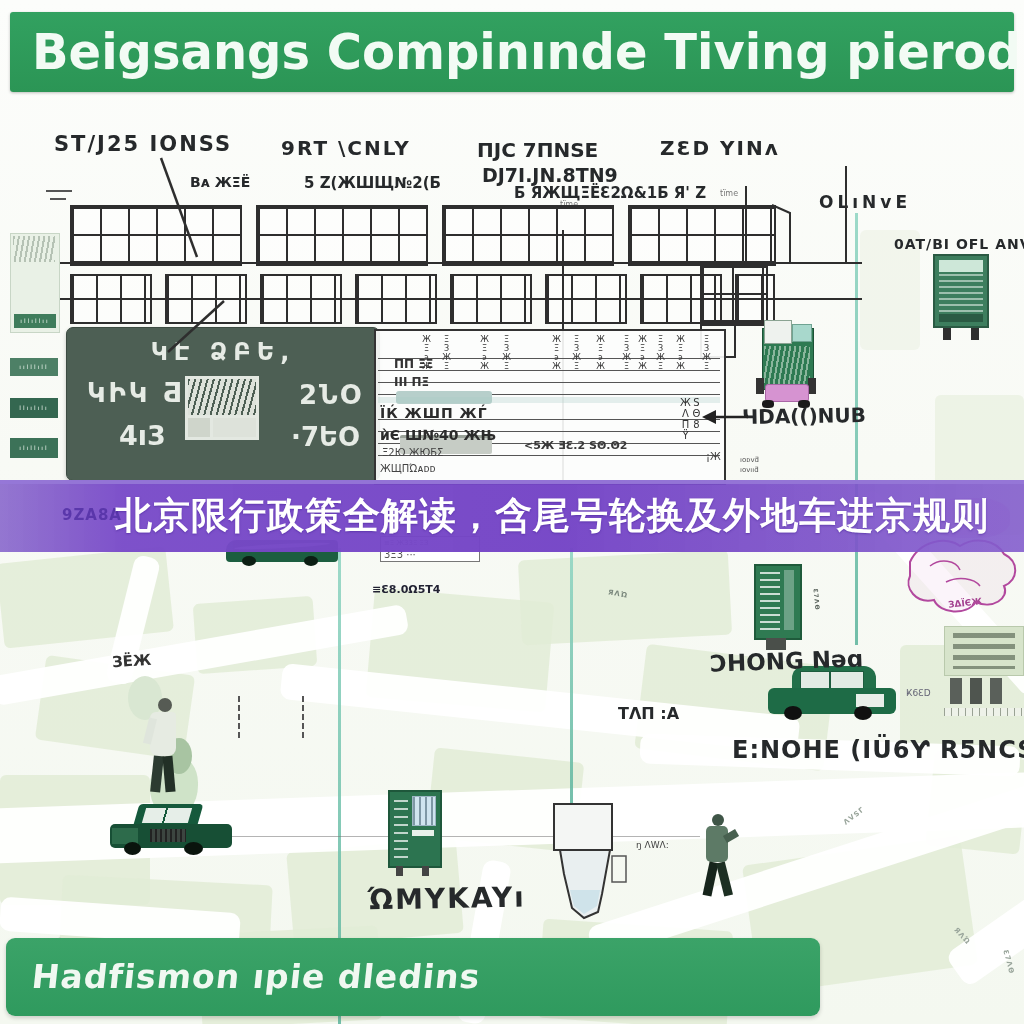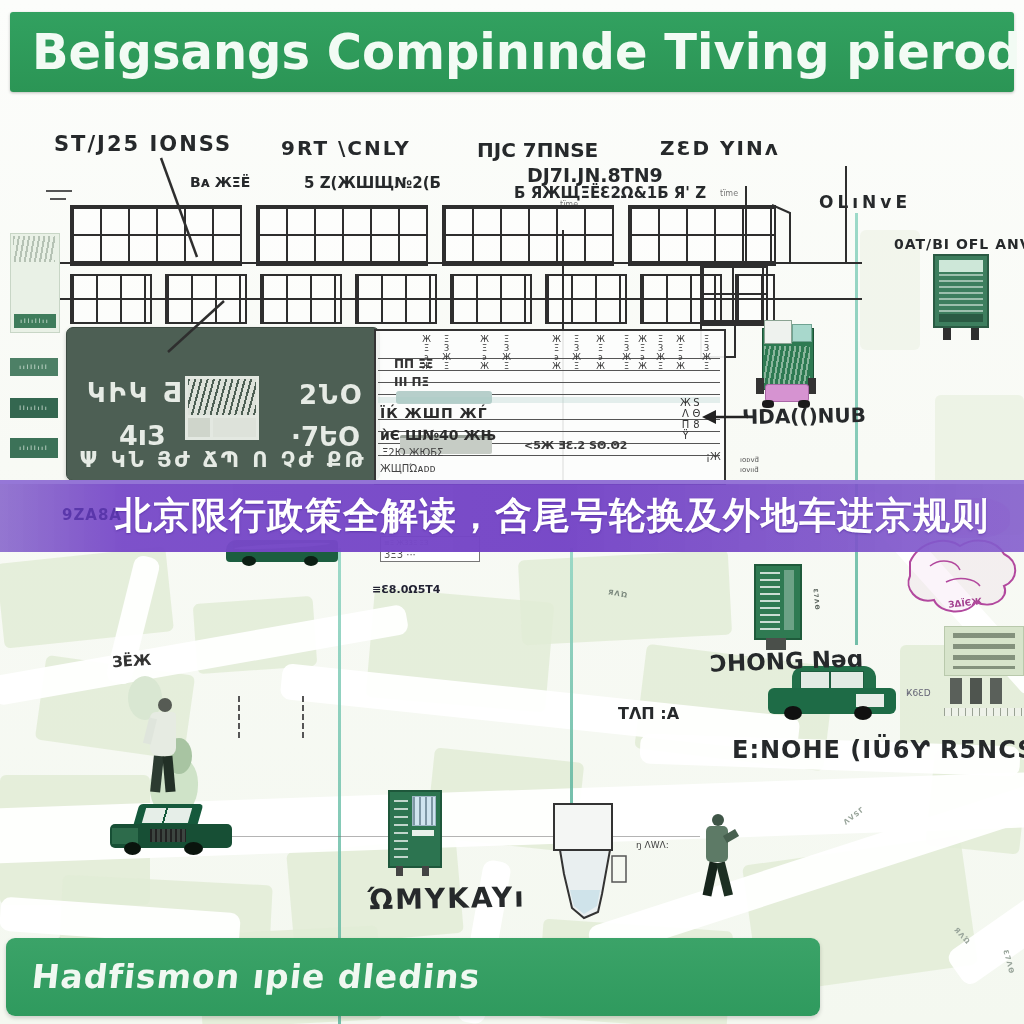--- a/index.html
+++ b/index.html
@@ -68,21 +68,21 @@
   <div class="teal" style="left:570px;top:548px;height:264px;"></div>
   <div class="teal" style="left:855px;top:213px;height:432px;"></div>
 
   <div class="abs" style="left:10px;top:12px;width:1004px;height:80px;background:linear-gradient(180deg,#32a160,#2b9555);border-radius:3px;box-shadow:0 1px 3px rgba(0,0,0,.25);">
     <span style="position:absolute;left:22px;top:0;line-height:80px;font-size:50px;font-weight:bold;color:#f2fbf4;white-space:nowrap;transform:scaleX(.96);transform-origin:left;">Beigsangs Compinınde Tiving pierodirs,</span>
   </div>
 
   <span class="t" style="left:54px;top:132px;font-size:21px;letter-spacing:2px;">ST/J25 IONSS</span>
   <span class="t" style="left:281px;top:136px;font-size:20px;letter-spacing:2px;text-align:right;">9RT \CNLY</span>
   <span class="t" style="left:477px;top:138px;font-size:20px;">ПJС 7ΠNSE</span>
-  <span class="t" style="left:482px;top:164px;font-size:19px;margin-left:45px;">DJ7I.JN.8TN9</span>
+  <span class="t" style="left:482px;top:164px;font-size:19px;">DJ7I.JN.8TN9</span>
   <span class="t" style="left:660px;top:136px;font-size:20px;letter-spacing:2px;">ZƐD YINᴧ</span>
   <span class="t" style="left:819px;top:192px;font-size:17px;letter-spacing:4px;">OLıNᴠE</span>
   <span class="t" style="left:894px;top:236px;font-size:14px;letter-spacing:1px;">0AT/BΙ OFL ANV</span>
   <span class="t" style="left:190px;top:174px;font-size:14px;">Bᴀ ЖΞЁ</span>
   <span class="t" style="left:304px;top:174px;font-size:15px;">5 Z(ЖШЩ№2(Б</span>
   <span class="t" style="left:514px;top:184px;font-size:15px;">Б ЯЖЩΞЁ</span>
   <span class="t" style="left:560px;top:200px;font-size:8px;color:#777;font-weight:normal;">tïme.</span>
   <span class="t" style="left:600px;top:184px;font-size:15px;">Ɛ2Ω&amp;1Б Я' Z</span>
   <span class="t" style="left:720px;top:189px;font-size:8px;color:#777;font-weight:normal;">tïme</span>
   <div class="hline" style="left:46px;top:190px;width:26px;background:#555;"></div>
@@ -110,33 +110,33 @@
 
   <div class="abs" style="left:10px;top:233px;width:48px;height:98px;background:#e9f1e6;border:1px solid #c8d6c6;">
     <div class="abs" style="left:2px;top:2px;width:42px;height:26px;background:repeating-linear-gradient(100deg,#9fae9f 0 2px,transparent 2px 5px);opacity:.7;"></div>
     <div class="gbar" style="left:3px;top:80px;width:42px;height:14px;background:#3f7d5c;line-height:14px;"><span>ıllıllıı</span></div>
   </div>
   <div class="gbar" style="top:358px;height:18px;background:#4d8066;line-height:18px;"><span>ıılllıll</span></div>
   <div class="gbar" style="top:398px;height:20px;background:#346750;line-height:20px;"><span>llıılılı</span></div>
   <div class="gbar" style="top:438px;height:20px;background:#3c7258;line-height:20px;"><span>ılıllııl</span></div>
 
   <div class="abs" style="left:66px;top:327px;width:312px;height:152px;background:#4d5f54;border:1px solid #3c4b42;border-radius:7px;box-shadow:0 2px 4px rgba(0,0,0,.2);color:#e6ebe5;">
+    <span style="position:absolute;left:0;right:0;top:10px;text-align:center;font-size:24px;font-weight:bold;letter-spacing:6px;">ԿԷ ՁԲԵ,</span>
     <span style="position:absolute;left:20px;top:50px;font-size:26px;font-weight:bold;letter-spacing:3px;">ԿԻԿ Ƌ·</span>
     <span style="position:absolute;left:52px;top:92px;font-size:27px;font-weight:bold;">4ı3</span>
     <div style="position:absolute;left:118px;top:48px;width:68px;height:58px;border:3px solid #e3e8e1;background:#dde2da;">
       <div style="position:absolute;left:0;top:0;width:100%;height:36px;background:repeating-linear-gradient(105deg,#4d5f54 0 2px,transparent 2px 6px);"></div>
       <div style="position:absolute;left:0;bottom:0;width:100%;height:19px;border-top:3px solid #e3e8e1;display:flex;">
         <div style="width:22px;background:#cfd5cb;"></div>
         <div style="width:3px;background:#e3e8e1;"></div>
         <div style="flex:1;background:#dde2da;"></div>
       </div>
     </div>
     <span style="position:absolute;left:232px;top:52px;font-size:26px;font-weight:bold;letter-spacing:2px;">2ՆO</span>
     <span style="position:absolute;left:224px;top:94px;font-size:26px;font-weight:bold;">·7ԵO</span>
-    <span style="position:absolute;left:0;right:0;bottom:8px;text-align:center;font-size:21px;font-weight:bold;letter-spacing:3px;">Ψ ԿՆ ՅԺ ՃՊ Ո ՉԺ ՔԹ</span>
   </div>
 
   <div class="abs" style="left:374px;top:329px;width:348px;height:152px;background:rgba(252,253,252,.92);border:2px solid #333;">
     <div style="position:absolute;left:2px;top:27px;width:342px;height:44px;background:repeating-linear-gradient(180deg,#555 0 1px,transparent 1px 12px);"></div>
     <div style="position:absolute;left:20px;top:60px;width:96px;height:13px;background:#b7cfcb;border-radius:3px;"></div>
     <div style="position:absolute;left:2px;top:66px;width:342px;height:6px;background:rgba(170,205,200,.3);"></div>
     <div style="position:absolute;left:2px;top:88px;width:342px;height:38px;background:repeating-linear-gradient(180deg,#555 0 1px,transparent 1px 12px);"></div>
     <div style="position:absolute;left:24px;top:104px;width:92px;height:16px;background:#c6ccc5;border-top:3px solid #9aa299;border-radius:2px;"></div>
     <span class="vtext" style="position:absolute;left:46px;top:4px;height:54px;font-size:8px;color:#333;">ЖΞ϶Ж</span>
     <span class="vtext" style="position:absolute;left:66px;top:4px;height:54px;font-size:8px;color:#333;">ΞЗЖΞ</span>

